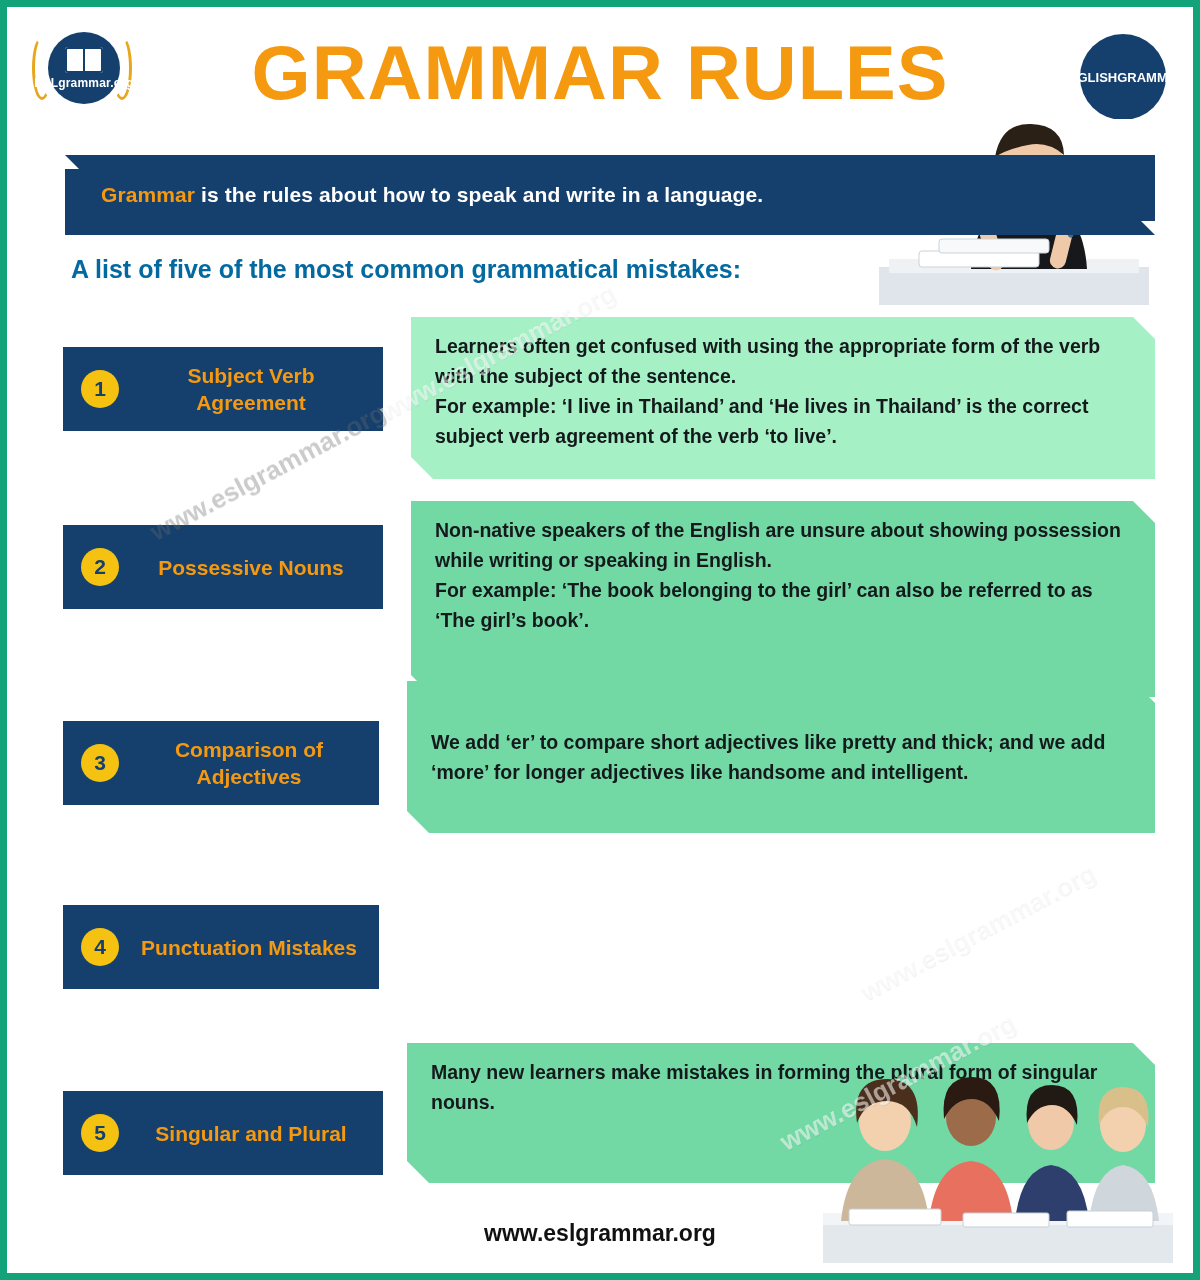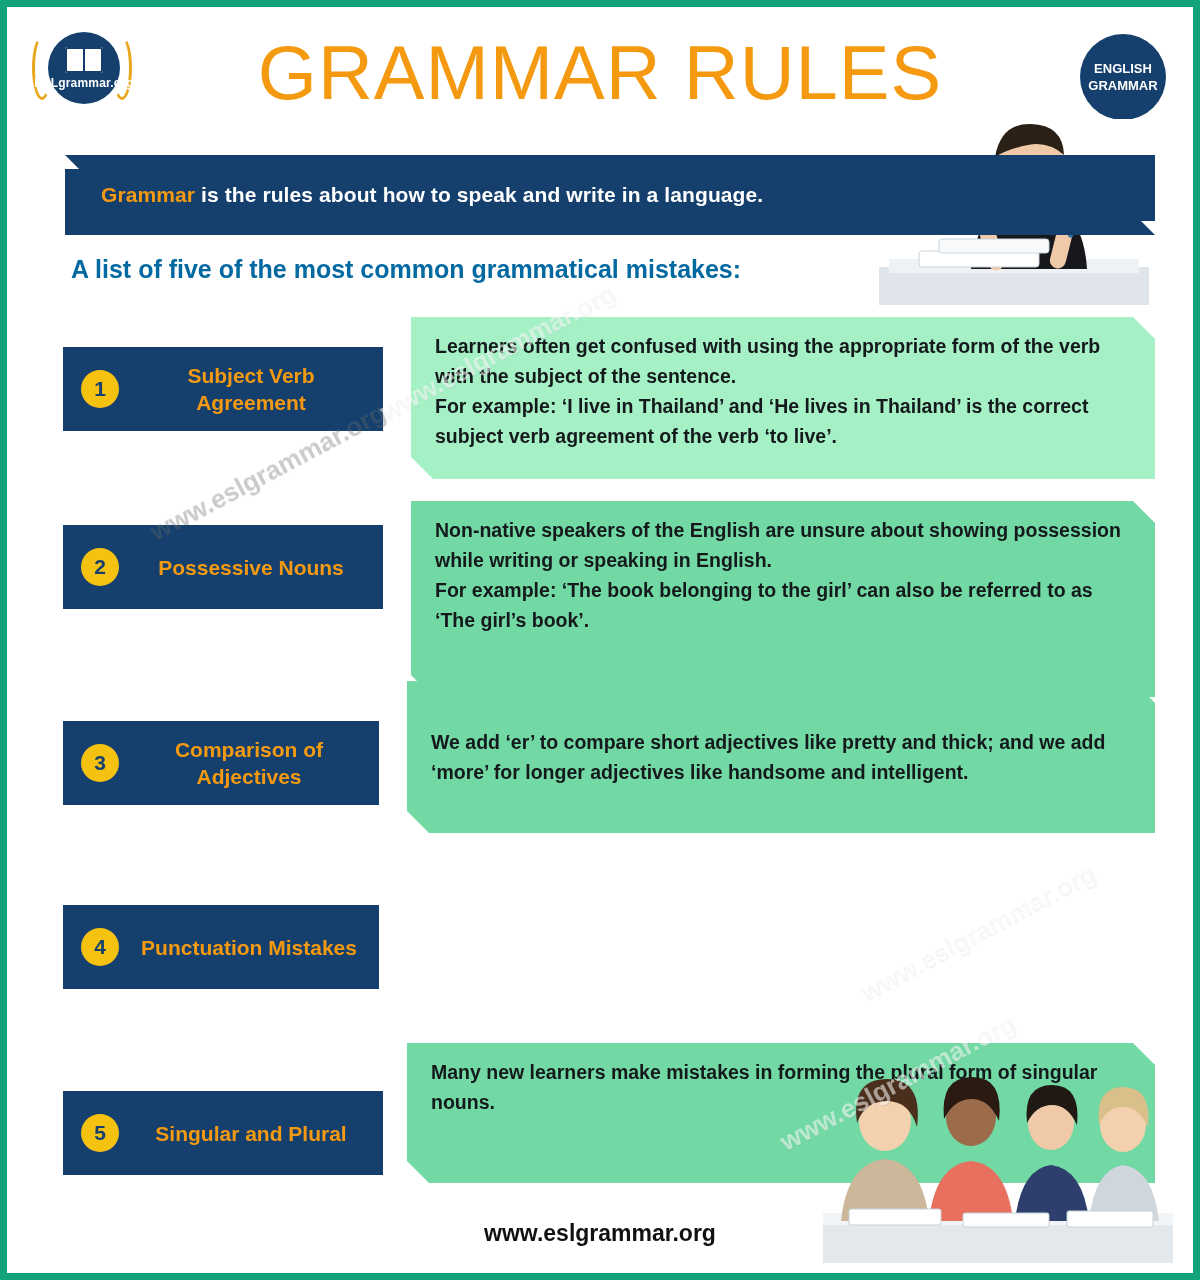--- a/index.html
+++ b/index.html
@@ -47,30 +47,30 @@
     position: absolute; top: 8px; width: 20px; height: 64px;
     border: 3px solid #e8a61a; border-radius: 50%;
   }
   .laurel-left { left: 2px; border-right-color: transparent; border-top-color: transparent; }
   .laurel-right { right: 2px; border-left-color: transparent; border-top-color: transparent; }
 
   .main-title {
     position: absolute; left: 0; right: 0; top: 16px;
     text-align: center;
     font-size: 76px; line-height: 86px;
-    font-weight: normal;
+    font-weight: bold;
     color: #f59a10;
     letter-spacing: 1px;
     font-family: "Liberation Sans", sans-serif;
   }
   .badge {
     position: absolute; right: 20px; top: 20px;
     width: 86px; height: 86px; border-radius: 50%;
     background: #15406e; color: #fff;
-    display: flex; flex-direction: column; align-items: center; justify-content: center;
+    display: flex; flex-direction: row; align-items: center; justify-content: center;
     font-size: 13px; font-weight: bold; line-height: 17px; text-align: center;
   }
 
   
   .banner {
     position: absolute; left: 58px; top: 148px;
     width: 1090px; height: 80px;
     background: #15406e;
     display: flex; align-items: center;
   }

